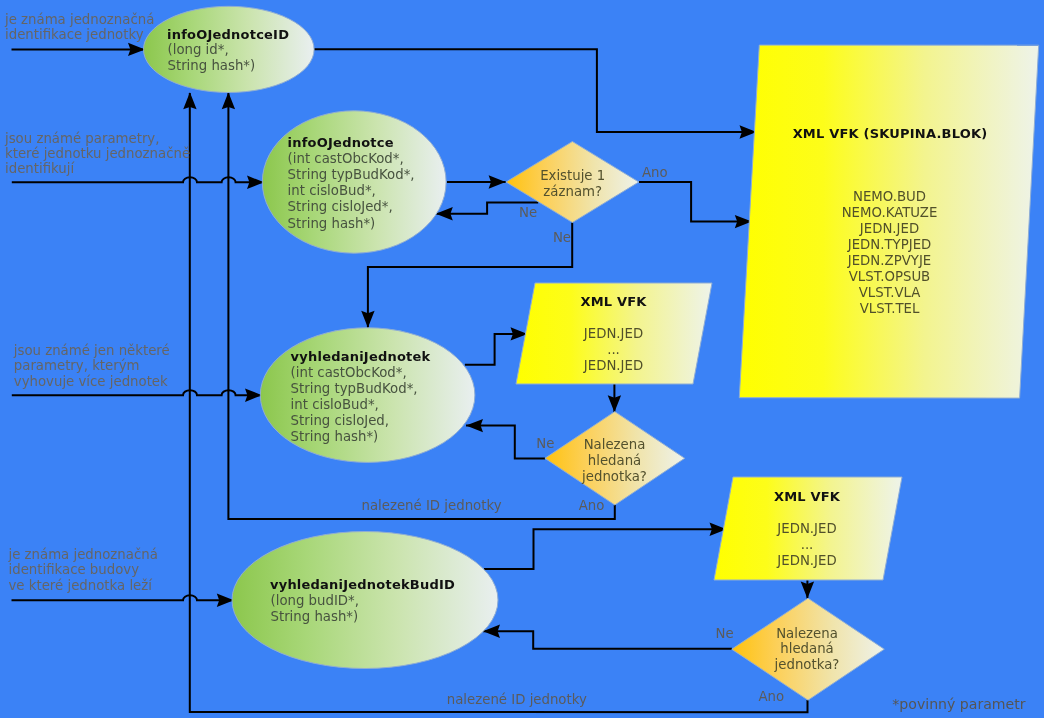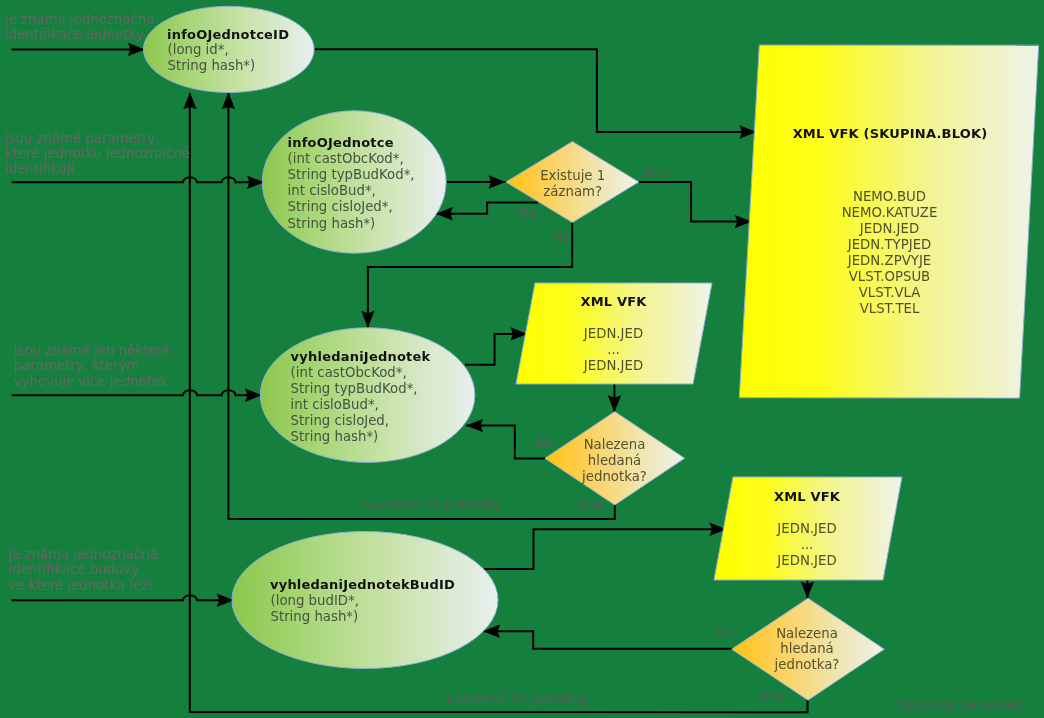--- a/index.html
+++ b/index.html
@@ -1,18 +1,18 @@
 <!DOCTYPE html>
 <html><head>
 <meta charset="utf-8">
 <title>Diagram</title>
 <style>
   html,body{margin:0;padding:0;background:#ffffff;}
   body{width:1044px;height:718px;overflow:hidden;font-family:"DejaVu Sans",sans-serif;}
-  #root{position:relative;width:1044px;height:718px;background:#15803d;}
+  #root{position:relative;width:1044px;height:718px;background:#3b82f6;}
   svg#canvas{display:block;position:absolute;left:0;top:0;}
   text{white-space:pre;}
   .ann{font-size:13.3px;fill:#656565;font-family:"DejaVu Sans",sans-serif;}
   .ptitle{font-size:13px;letter-spacing:0.22px;font-weight:bold;fill:#111111;font-family:"DejaVu Sans",sans-serif;}
   .pbody{font-size:13.3px;fill:#47523f;font-family:"DejaVu Sans",sans-serif;}
   .dtext{font-size:13.3px;fill:#53512e;font-family:"DejaVu Sans",sans-serif;}
   .doctitle{font-size:13px;letter-spacing:0.2px;font-weight:bold;fill:#111111;font-family:"DejaVu Sans",sans-serif;}
   .docbody{font-size:13.3px;fill:#51502a;font-family:"DejaVu Sans",sans-serif;}
   .elabel{font-size:13.3px;fill:#5b5b5b;font-family:"DejaVu Sans",sans-serif;}
   .foot{font-size:14.1px;fill:#555555;font-family:"DejaVu Sans",sans-serif;}

